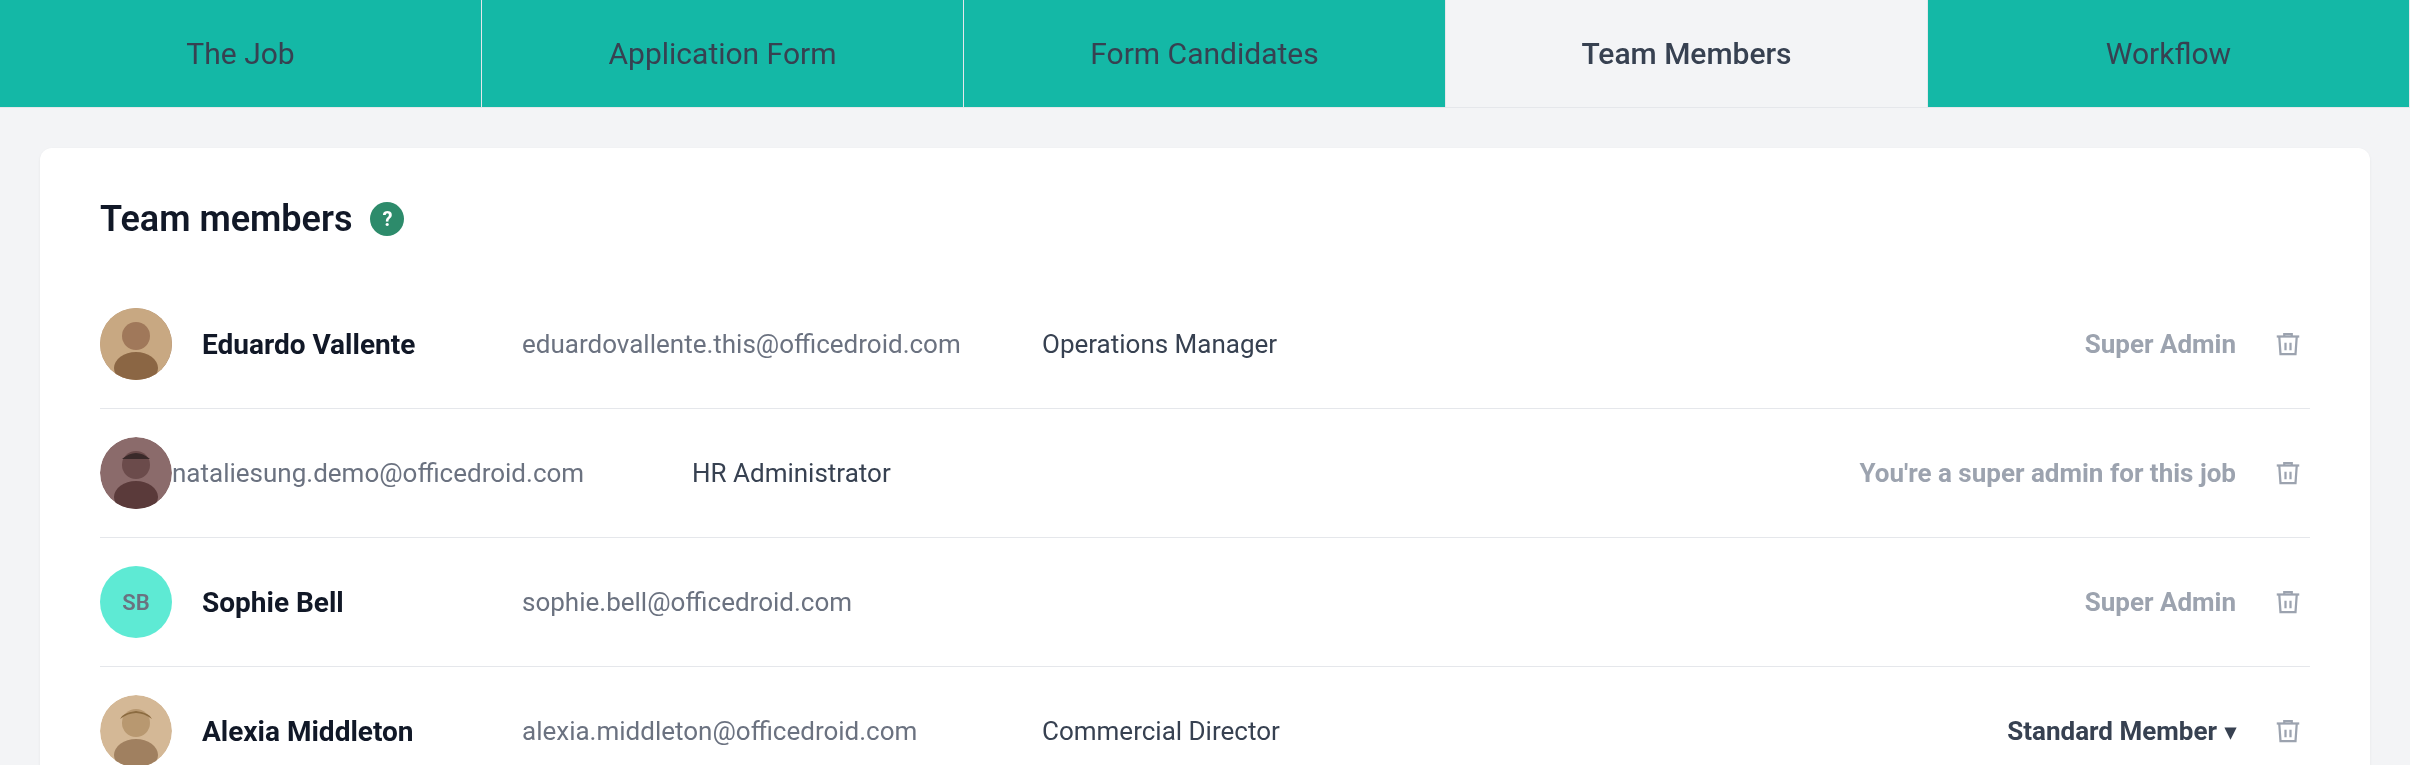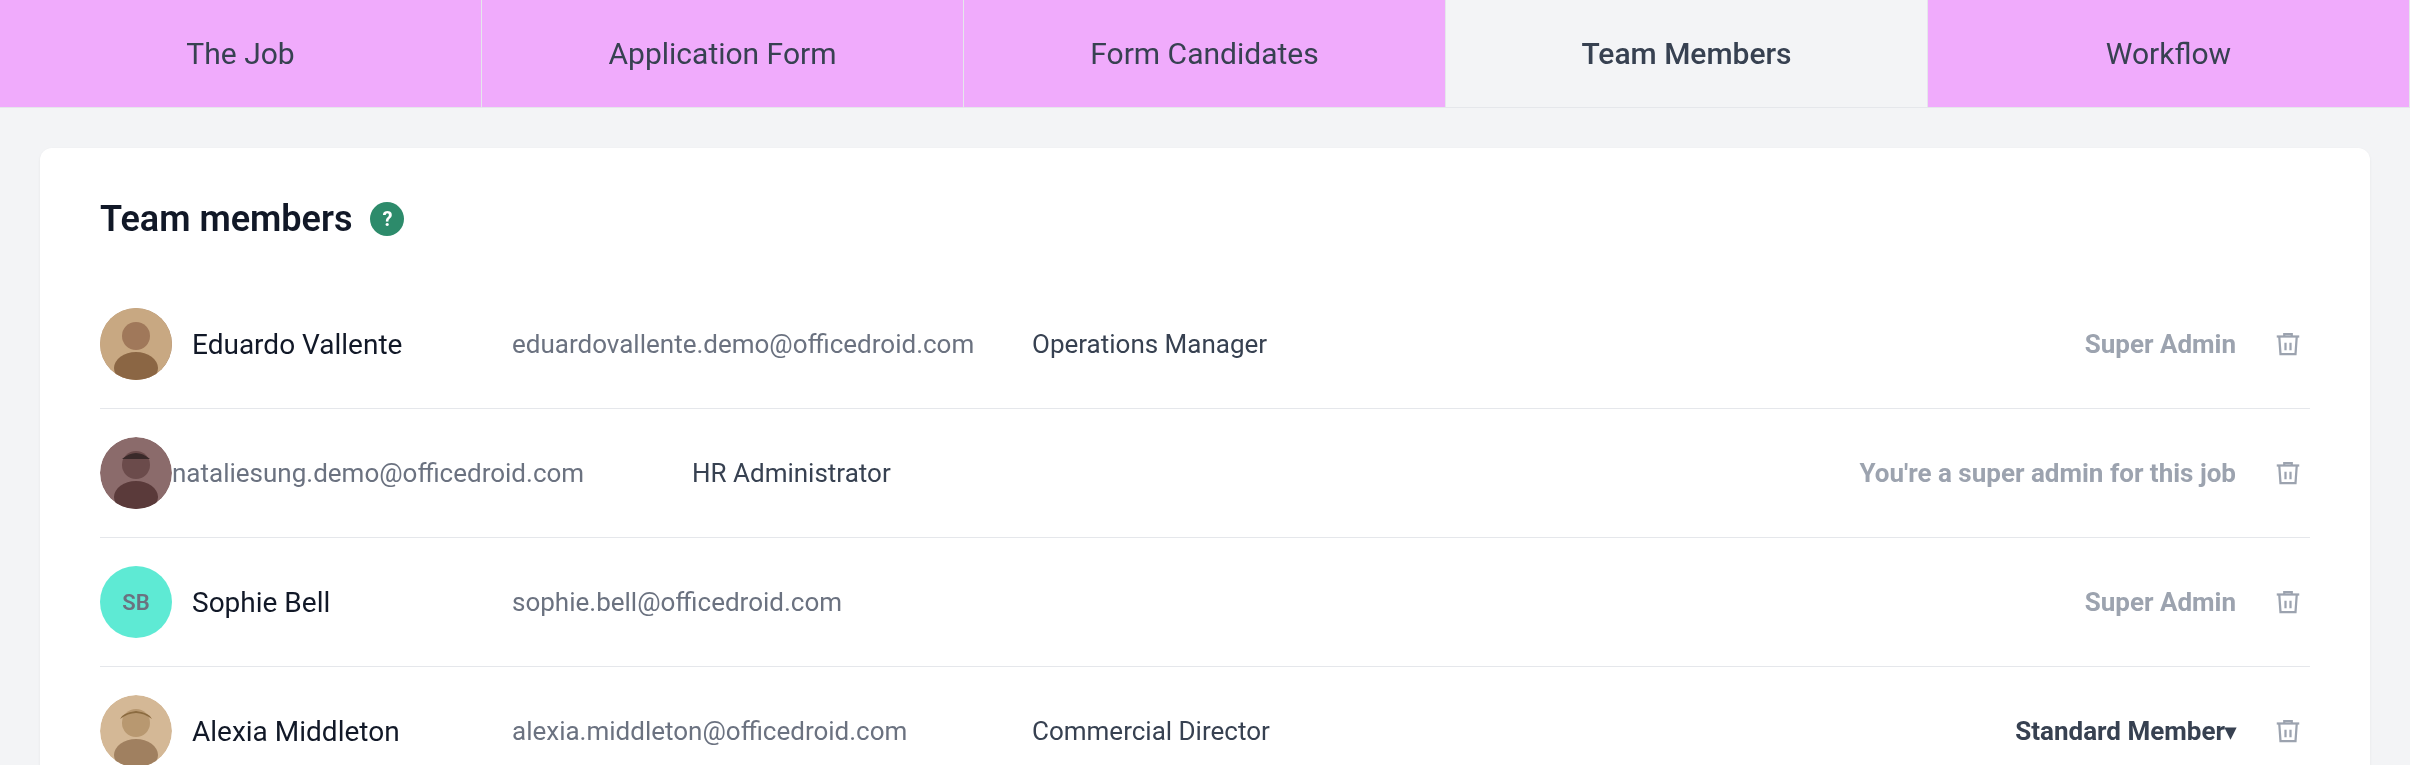--- a/index.html
+++ b/index.html
@@ -10,21 +10,21 @@
 
     body {
       font-family: -apple-system, BlinkMacSystemFont, 'Segoe UI', Roboto, Helvetica, Arial, sans-serif;
       background: #f3f4f6;
       min-height: 765px;
       width: 2410px;
     }
 
     
     .nav-bar {
-      background: #f0abfc;
+      background: #14b8a6;
       display: flex;
       align-items: stretch;
       height: 108px;
       border-bottom: 1px solid #e5e7eb;
     }
 
     .nav-item {
       display: flex;
       align-items: center;
       justify-content: center;
@@ -121,24 +121,24 @@
       align-items: center;
       justify-content: center;
       font-size: 22px;
       font-weight: 600;
       color: #6b7280;
       flex-shrink: 0;
     }
 
     .member-name {
       font-size: 28px;
-      font-weight: 400;
+      font-weight: 700;
       color: #111827;
       width: 320px;
-      margin-left: 20px;
+      margin-left: 30px;
       flex-shrink: 0;
     }
 
     .member-email {
       font-size: 26px;
       color: #6b7280;
       width: 520px;
       flex-shrink: 0;
     }
 
@@ -155,20 +155,21 @@
       flex: 1;
       text-align: right;
       padding-right: 30px;
       font-weight: bold;
     }
 
     .member-status.dropdown {
       display: flex;
       align-items: center;
       justify-content: flex-end;
+      gap: 8px;
       color: #374151;
       cursor: pointer;
     }
 
     .member-status.dropdown .chevron {
       font-size: 22px;
       color: #374151;
     }
 
     .delete-btn {
@@ -222,21 +223,21 @@
 
       <div class="member-row">
         <div class="member-avatar avatar-edu" style="border-radius:50%; overflow:hidden; display:flex; align-items:center; justify-content:center;">
           <svg width="72" height="72" viewBox="0 0 72 72">
             <circle cx="36" cy="36" r="36" fill="#c8a882"></circle>
             <circle cx="36" cy="28" r="14" fill="#a0785a"></circle>
             <ellipse cx="36" cy="60" rx="22" ry="16" fill="#8b6644"></ellipse>
           </svg>
         </div>
         <div class="member-name">Eduardo Vallente</div>
-        <div class="member-email">eduardovallente.demo@officedroid.com</div>
+        <div class="member-email">eduardovallente.this@officedroid.com</div>
         <div class="member-role">Operations Manager</div>
         <div class="member-status">Super Admin</div>
         <div class="delete-btn">
           <svg width="30" height="30" viewBox="0 0 24 24" fill="none" stroke="#9ca3af" stroke-width="1.8">
             <polyline points="3 6 5 6 21 6"></polyline>
             <path d="M19 6l-1 14H6L5 6"></path>
             <path d="M10 11v6M14 11v6"></path>
             <path d="M9 6V4h6v2"></path>
           </svg>
         </div>

